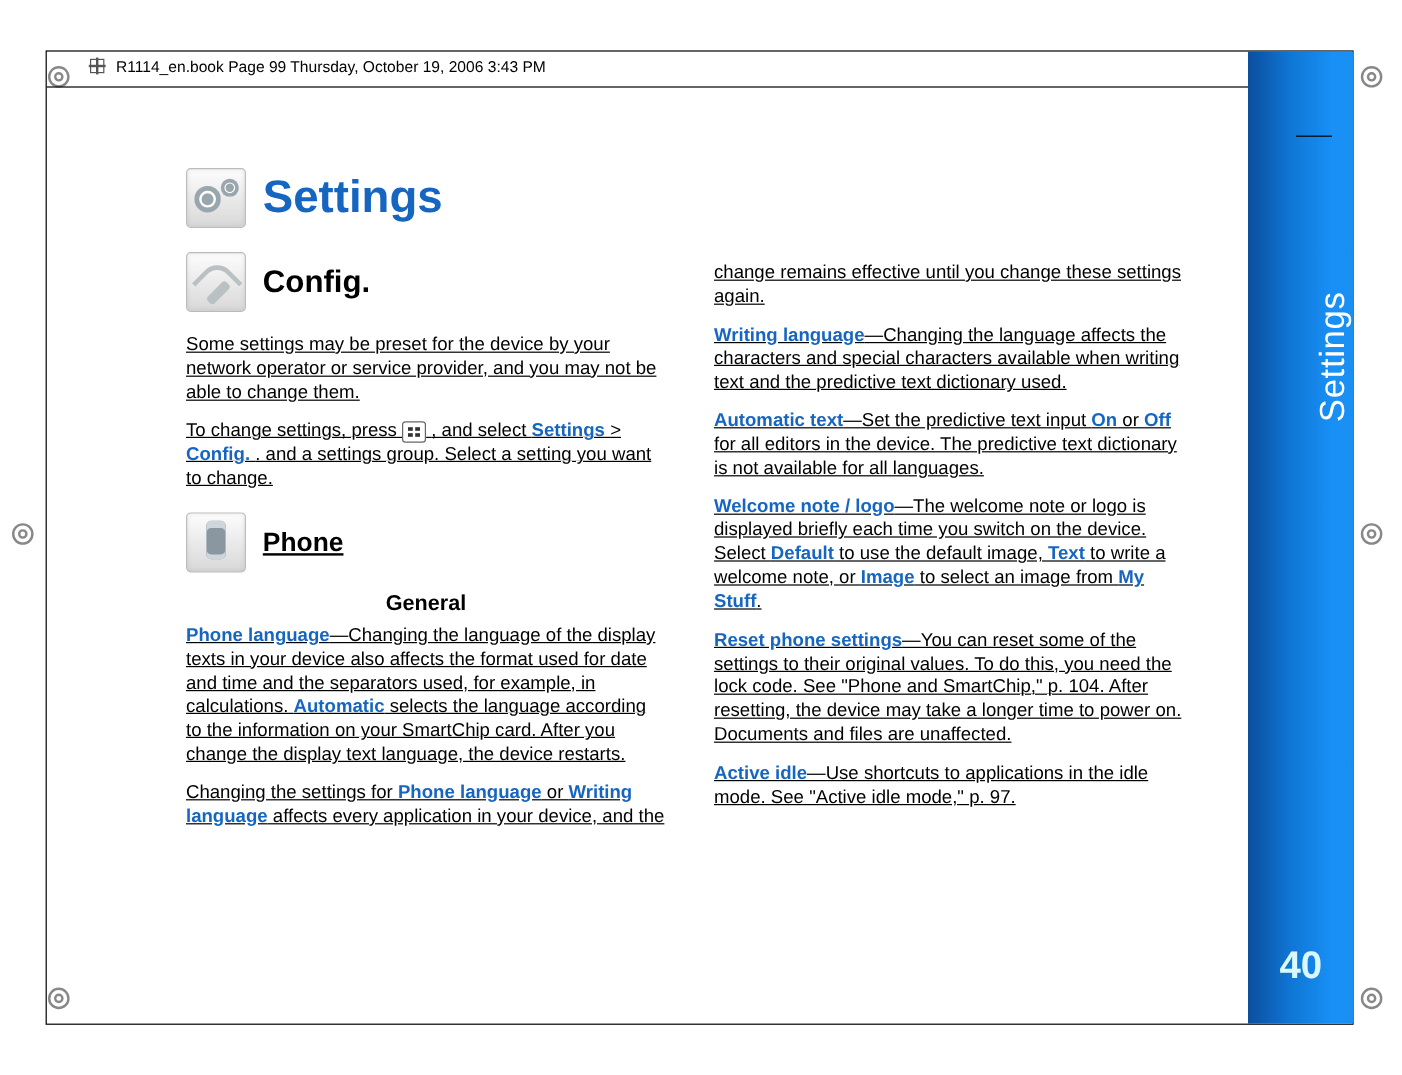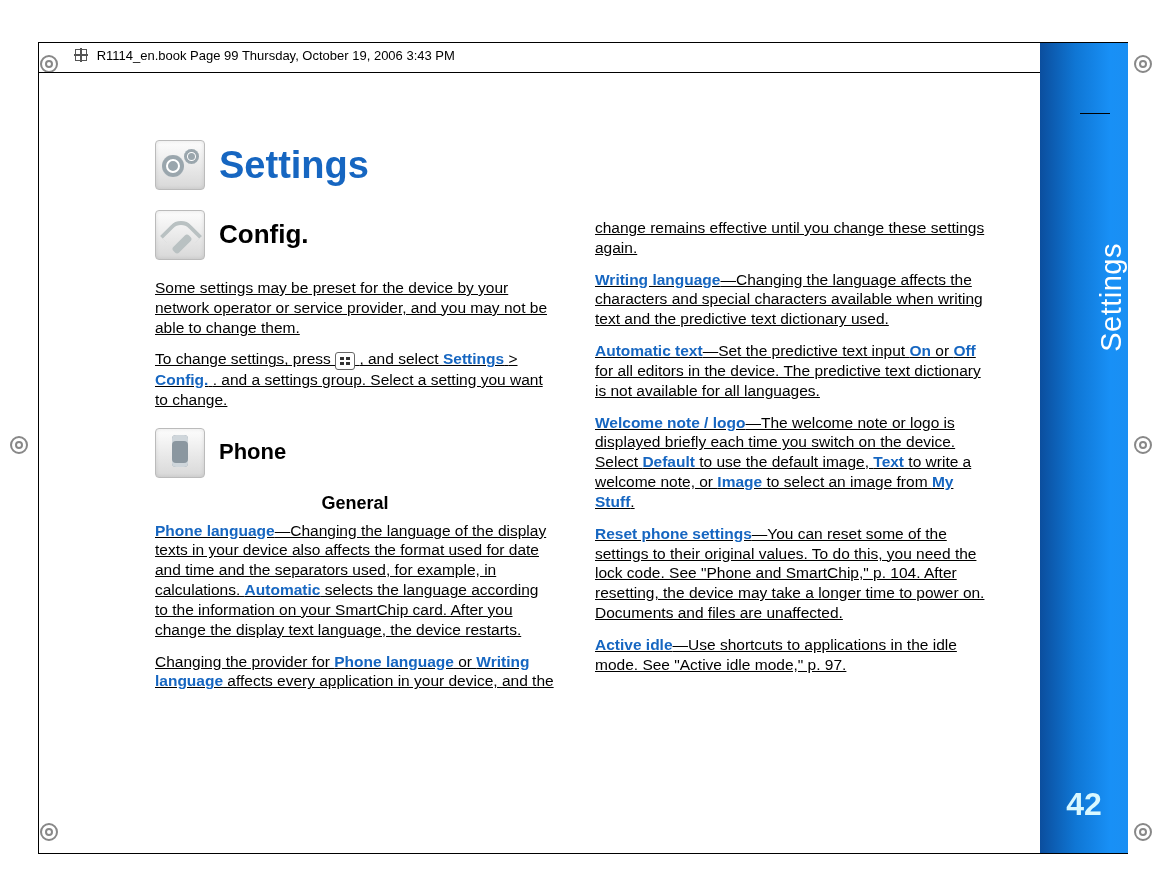--- a/index.html
+++ b/index.html
@@ -126,20 +126,21 @@
     align-items:center;
     gap:14px;
   }
   h2.phone {
     font-size: 22px;
     font-weight: bold;
     margin: 18px 0 14px 0;
     display:flex;
     align-items:center;
     gap:14px;
+    text-decoration:underline;
   }
   h3 {
     font-size: 18px;
     font-weight: bold;
     margin: 14px 0 6px 0;
     text-align: center;
   }
   p { margin: 0 0 12px 0; text-decoration: underline; }
   .link { color: #1666c1; font-weight: bold; }
   .icon-box {
@@ -201,21 +202,21 @@
 
 <div class="header-bar">
   <span class="bullet"></span>
   <span>R1114_en.book  Page 99  Thursday, October 19, 2006  3:43 PM</span>
 </div>
 <div class="hr-line"></div>
 
 <div class="side-tab">
   <div class="dash"></div>
   <div class="v-label">Settings</div>
-  <div class="page-num">42</div>
+  <div class="page-num">40</div>
 </div>
 
 <div class="content">
   <div class="col">
 
     <h1 class="settings">
       <span class="icon-box icon-gears"></span>
       <span>Settings</span>
     </h1>
 
@@ -248,21 +249,21 @@
       <span>Phone</span>
     </h2>
 
     <h3>General</h3>
 
     <p>
       <span class="link">Phone language</span><span>—Changing the language of the display texts in your device also affects the format used for date and time and the separators used, for example, in calculations. </span><span class="link">Automatic</span><span> selects the language according to the information on your SmartChip card. After you change the display text language, the device restarts.</span>
     </p>
 
     <p>
-      <span>Changing the provider for </span><span class="link">Phone language</span><span> or </span><span class="link">Writing language</span><span> affects every application in your device, and the </span>
+      <span>Changing the settings for </span><span class="link">Phone language</span><span> or </span><span class="link">Writing language</span><span> affects every application in your device, and the </span>
     </p>
 
   </div>
 
   <div class="col" style="padding-top:78px;">
     <p>change remains effective until you change these settings again.</p>
 
     <p>
       <span class="link">Writing language</span><span>—Changing the language affects the characters and special characters available when writing text and the predictive text dictionary used.</span>
     </p>

